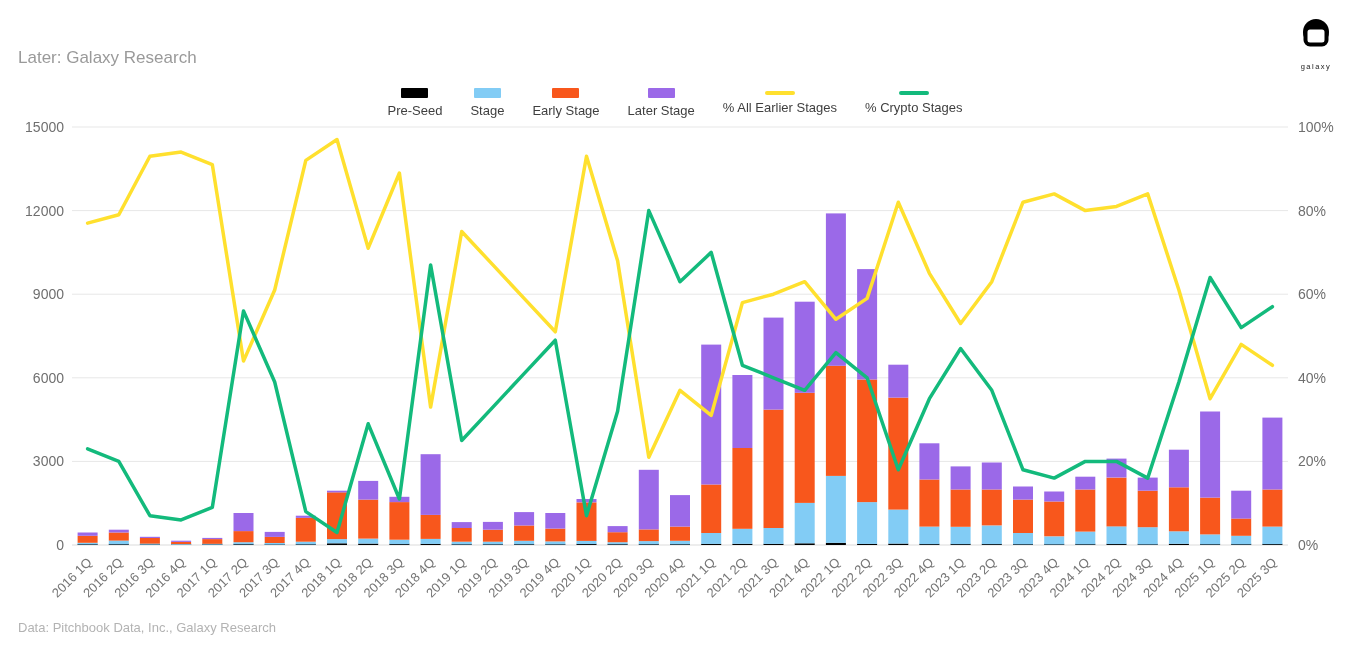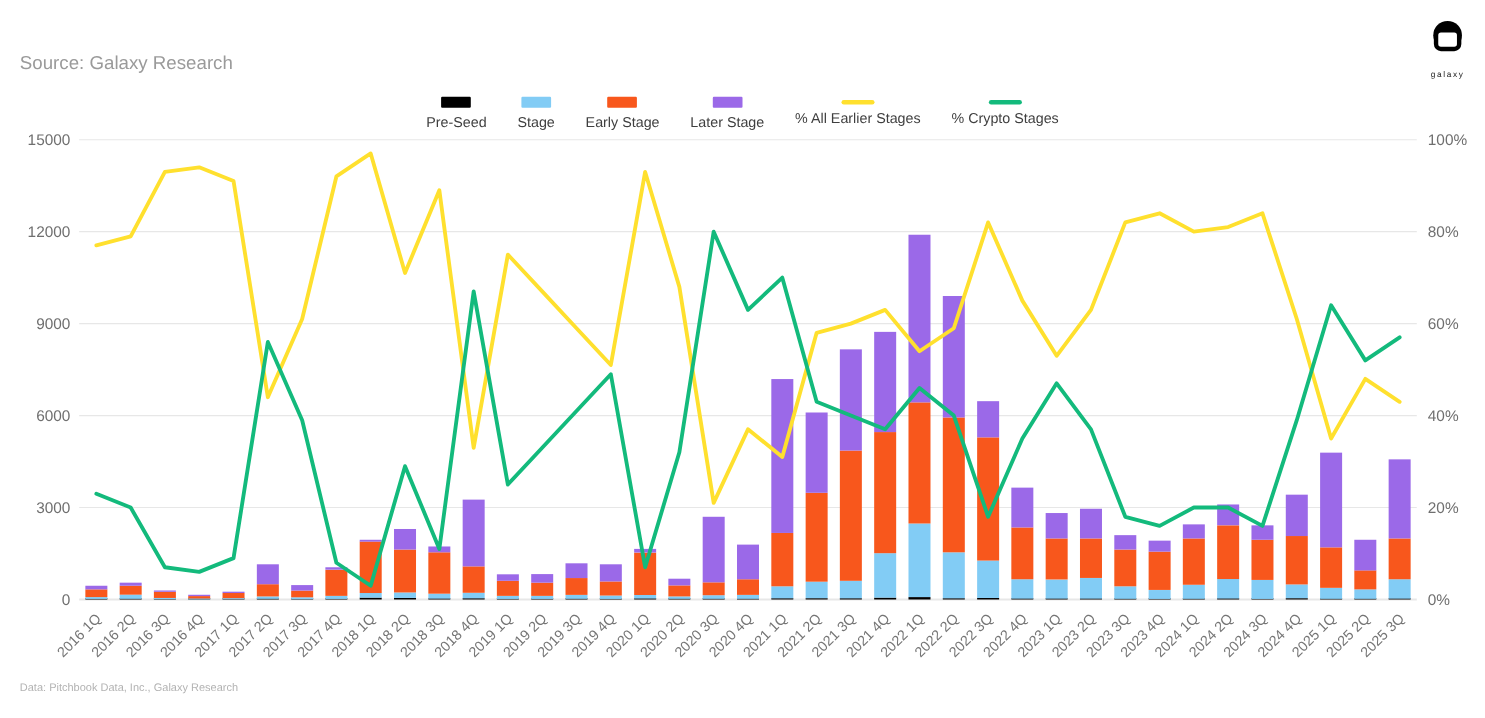--- a/index.html
+++ b/index.html
@@ -7,33 +7,33 @@
         font-family:"Liberation Sans",sans-serif;}
   .title{position:absolute;left:18px;top:12px;font-size:27px;font-weight:700;color:#0d0d0d;letter-spacing:-0.5px;}
   .subtitle{position:absolute;left:18px;top:48px;font-size:17px;color:#9a9a9a;}
   .logo{position:absolute;right:12px;top:16px;width:44px;text-align:center;}
   .logo-text{font-size:7.5px;letter-spacing:1.5px;color:#1a1a1a;margin-top:4px;}
   .legend{position:absolute;left:0;top:88px;width:100%;display:flex;justify-content:center;
           align-items:center;gap:28px;font-size:13px;color:#3f3f3f;}
   .legend-item{display:flex;align-items:center;gap:5px;flex-direction:column;}
   .swatch-bar{width:27px;height:10px;border-radius:1px;display:inline-block;}
   .swatch-line{width:30px;height:3.5px;border-radius:2px;display:inline-block;}
-  .caption{position:absolute;left:18px;top:620px;font-size:10px;color:#b3b3b3;}
+  .caption{position:absolute;left:18px;top:620px;font-size:13px;color:#b3b3b3;}
   svg text{font-family:"Liberation Sans",sans-serif;}
   .grid{stroke:#e7e7e7;}
   .ytick-left{font-size:14px;fill:#6f6f6f;text-anchor:end;}
   .ytick-right{font-size:14px;fill:#6f6f6f;text-anchor:start;}
   .xtick{font-size:13px;fill:#757575;text-anchor:end;}
 </style>
 </head>
 <body>
 
 <div class="page">
 
-  <div class="subtitle">Source: Galaxy Research</div>
+  <div class="subtitle">Later: Galaxy Research</div>
 
   <div class="logo">
     <svg width="38" height="38" viewBox="0 0 38 38">
       <circle cx="19" cy="16" r="13" fill="#000000"></circle>
       <rect x="8.5" y="11.5" width="21" height="17" rx="4.5" fill="#ffffff" stroke="#000000" stroke-width="4"></rect>
     </svg>
     <div class="logo-text">galaxy</div>
   </div>
 
   <div class="legend" id="legend">

